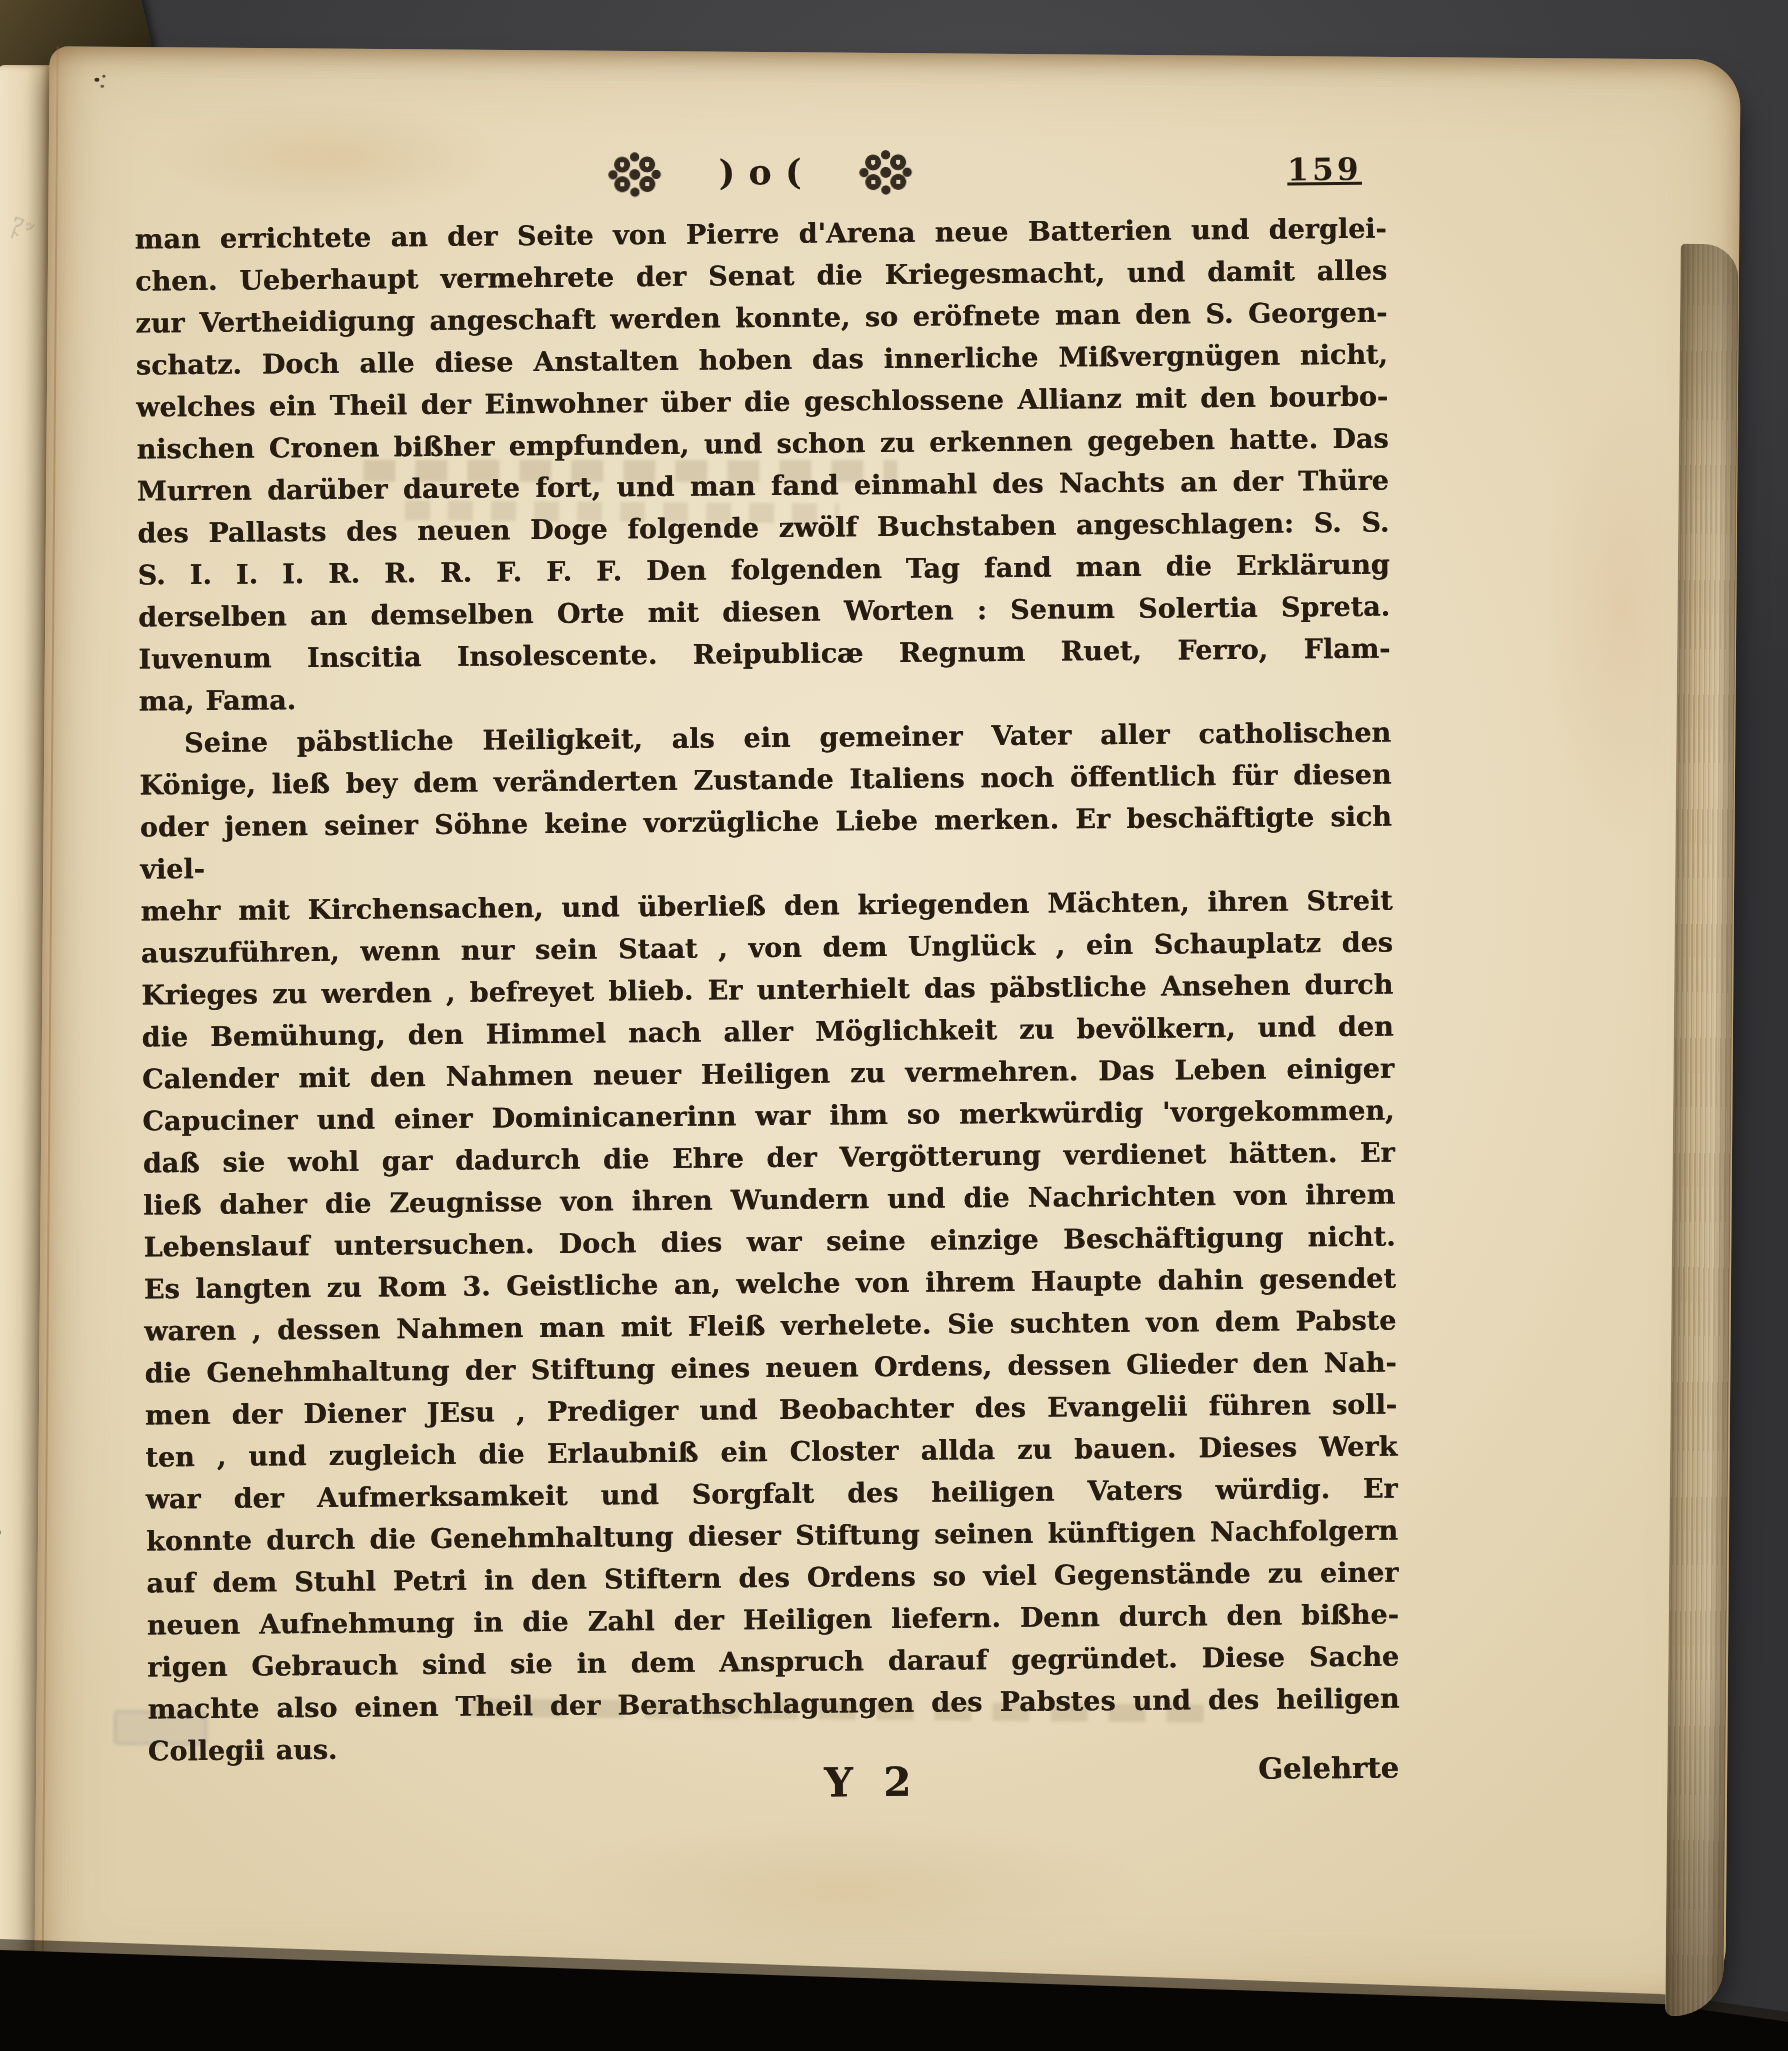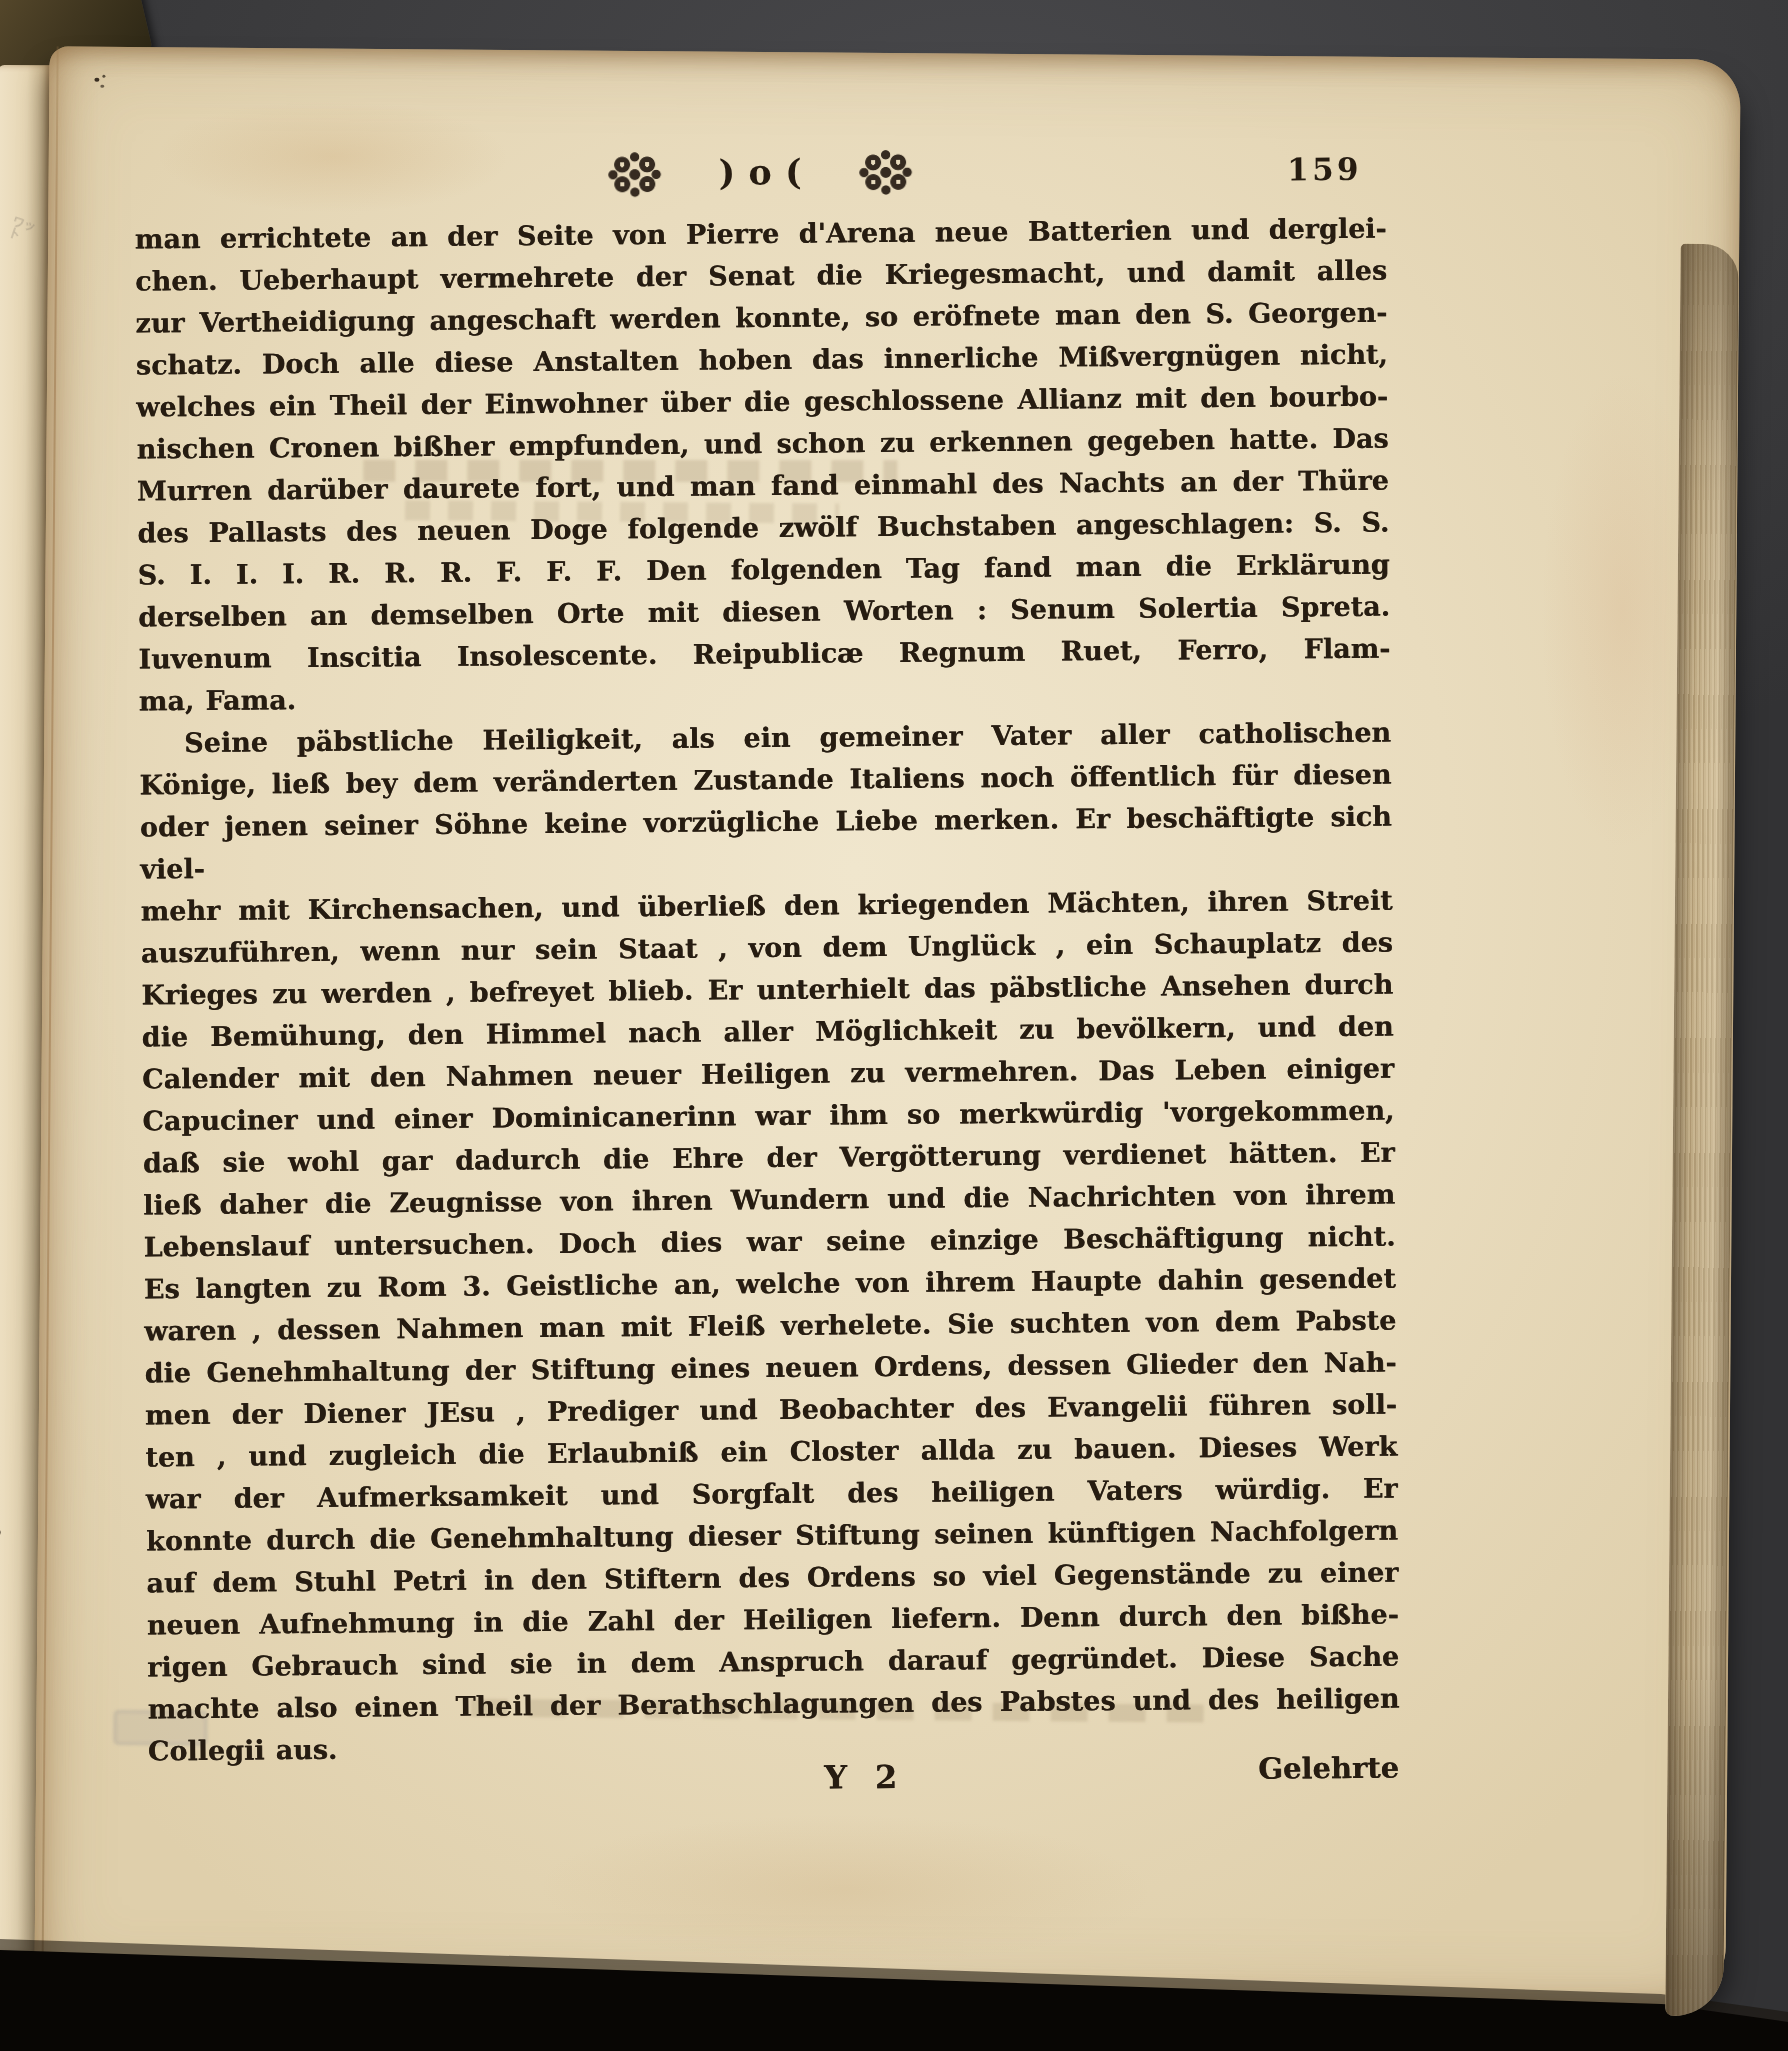--- a/index.html
+++ b/index.html
@@ -120,34 +120,35 @@
       radial-gradient(circle at 49px 23.4px, #2b2118 0 4.2px, transparent 5px);
     filter:blur(0.3px);
   }
   .separator{
     font-size:35px;font-weight:bold;letter-spacing:13.4px;
     transform:translateY(-1.7px);padding-left:13.4px;
   }
   .page-number{
     position:absolute;left:1252px;top:102px;font-size:31px;font-weight:bold;
     letter-spacing:3.3px;
+    text-decoration:underline;
   }
   .lines{
     position:absolute;left:99px;top:159px;width:1252px;
   }
   .line{
     font-size:27px;font-weight:bold;line-height:42px;
     text-align:justify;text-align-last:justify;
     text-shadow:0.3px 0 0 rgba(38,28,17,.8);
     word-spacing:1.7px;
   }
   .line.indent{text-indent:45px;}
   .line.no-just{text-align-last:left;}
   .sig{
-    position:absolute;left:775px;top:1705px;font-size:32px;font-weight:bold;letter-spacing:8.3px;
+    position:absolute;left:775px;top:1705px;font-size:40px;font-weight:bold;letter-spacing:8.3px;
     text-shadow:0.3px 0 0 rgba(38,28,17,.8);
   }
   .catchword{
     position:absolute;left:1100px;top:1702px;width:250px;text-align:right;
     font-size:29px;font-weight:bold;text-shadow:0.3px 0 0 rgba(38,28,17,.8);
   }
   
   .fore-edge{
     position:absolute;left:1673px;top:244px;width:58px;height:1772px;z-index:7;
     transform:rotate(.5deg);

